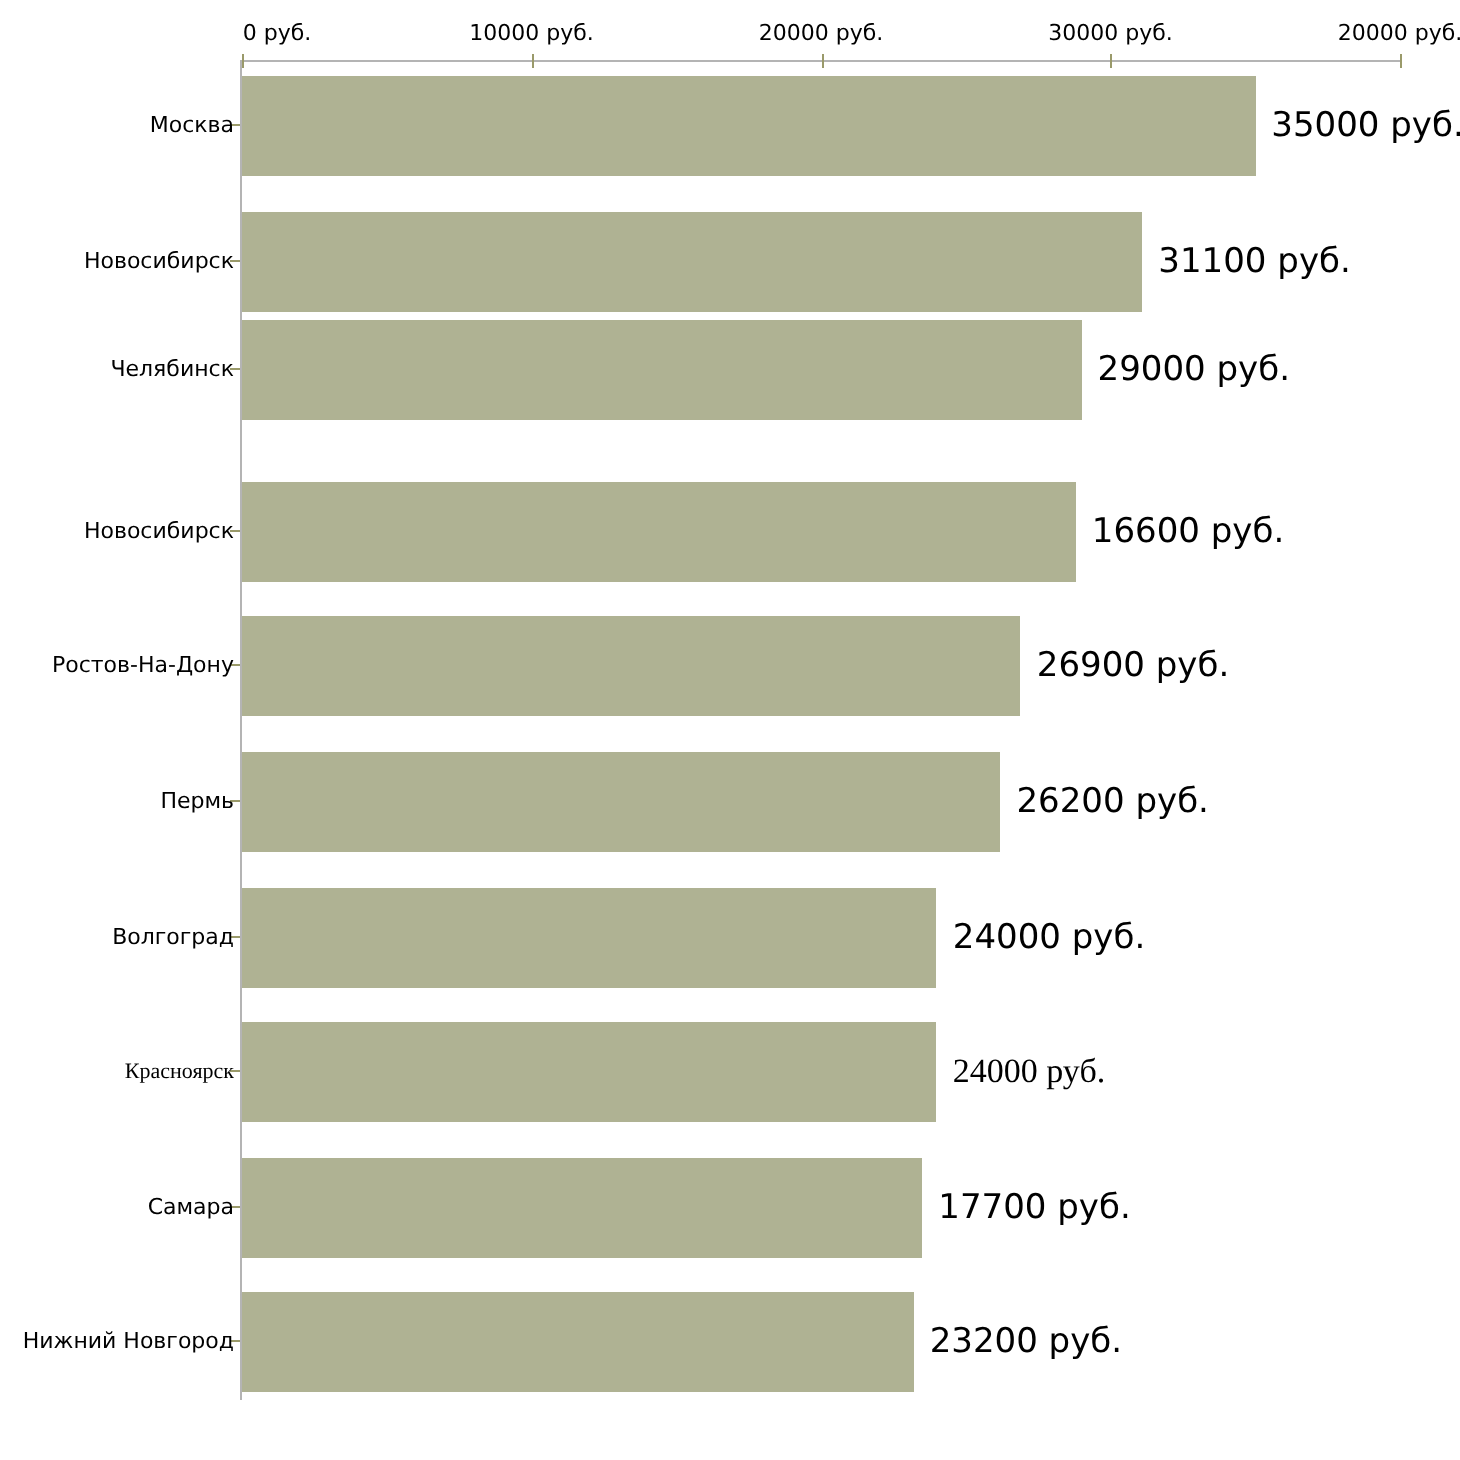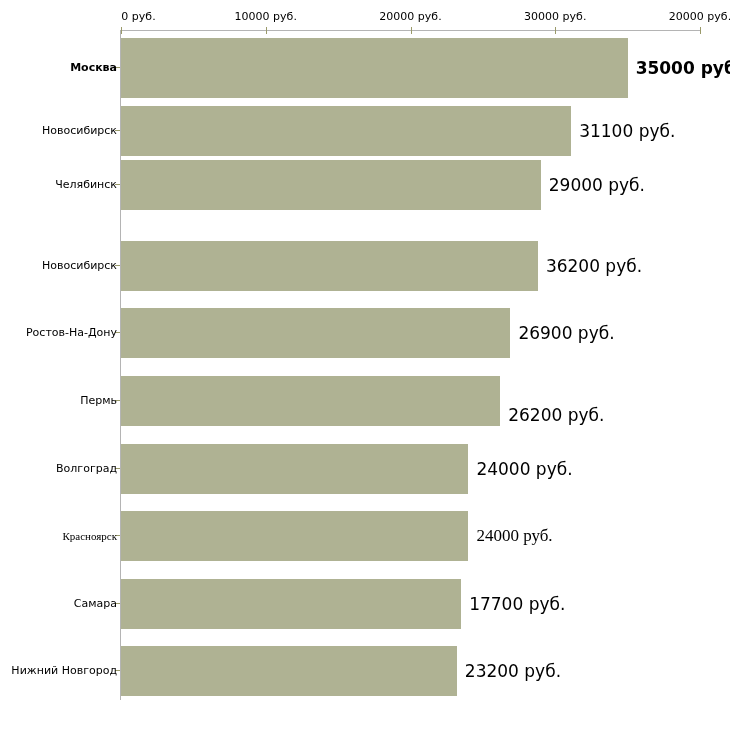--- a/index.html
+++ b/index.html
@@ -109,21 +109,21 @@
       <div class="tick" style="left: 265.75px;"></div>
       <div class="tick-label" style="left: 265.75px;">10000 руб.</div>
       <div class="tick" style="left: 410.5px;"></div>
       <div class="tick-label" style="left: 410.5px;">20000 руб.</div>
       <div class="tick" style="left: 555.25px;"></div>
       <div class="tick-label" style="left: 555.25px;">30000 руб.</div>
       <div class="tick" style="left: 700px;"></div>
       <div class="tick-label" style="left: 700px;">20000 руб.</div>
     </div>
   <div id="bars-layer">
-      <div class="bar-row" style="top: 38px; height: 60px; font-weight: bold;">
+      <div class="bar-row" style="top: 38px; height: 50px;">
         <div class="cat-tick" style="left: 115px;"></div>
         <div class="cat-label">Москва</div>
         <div class="bar" style="width: 506.625px; background: rgb(175, 178, 147);"></div>
         <div class="val-label" style="left: 635.625px;">35000 руб.</div>
       </div>
       <div class="bar-row" style="top: 105.6px; height: 50px;">
         <div class="cat-tick" style="left: 115px;"></div>
         <div class="cat-label">Новосибирск</div>
         <div class="bar" style="width: 450.173px; background: rgb(175, 178, 147);"></div>
         <div class="val-label" style="left: 579.173px;">31100 руб.</div>
@@ -131,33 +131,33 @@
       <div class="bar-row" style="top: 160px; height: 50px;">
         <div class="cat-tick" style="left: 115px;"></div>
         <div class="cat-label">Челябинск</div>
         <div class="bar" style="width: 419.775px; background: rgb(175, 178, 147);"></div>
         <div class="val-label" style="left: 548.775px;">29000 руб.</div>
       </div>
       <div class="bar-row" style="top: 240.8px; height: 50px;">
         <div class="cat-tick" style="left: 115px;"></div>
         <div class="cat-label">Новосибирск</div>
         <div class="bar" style="width: 416.88px; background: rgb(175, 178, 147);"></div>
-        <div class="val-label" style="left: 545.88px;">36200 руб.</div>
+        <div class="val-label" style="left: 545.88px;">16600 руб.</div>
       </div>
       <div class="bar-row" style="top: 308.4px; height: 50px;">
         <div class="cat-tick" style="left: 115px;"></div>
         <div class="cat-label">Ростов-На-Дону</div>
         <div class="bar" style="width: 389.377px; background: rgb(175, 178, 147);"></div>
         <div class="val-label" style="left: 518.378px;">26900 руб.</div>
       </div>
       <div class="bar-row" style="top: 376px; height: 50px;">
         <div class="cat-tick" style="left: 115px;"></div>
         <div class="cat-label">Пермь</div>
         <div class="bar" style="width: 379.245px; background: rgb(175, 178, 147);"></div>
-        <div class="val-label" style="left: 508.245px; margin-top: 14px;">26200 руб.</div>
+        <div class="val-label" style="left: 508.245px;">26200 руб.</div>
       </div>
       <div class="bar-row" style="top: 443.6px; height: 50px;">
         <div class="cat-tick" style="left: 115px;"></div>
         <div class="cat-label">Волгоград</div>
         <div class="bar" style="width: 347.4px; background: rgb(175, 178, 147);"></div>
         <div class="val-label" style="left: 476.4px;">24000 руб.</div>
       </div>
       <div class="bar-row" style="top: 511.2px; height: 50px; font-family: Liberation Serif, serif;">
         <div class="cat-tick" style="left: 115px;"></div>
         <div class="cat-label">Красноярск</div>

